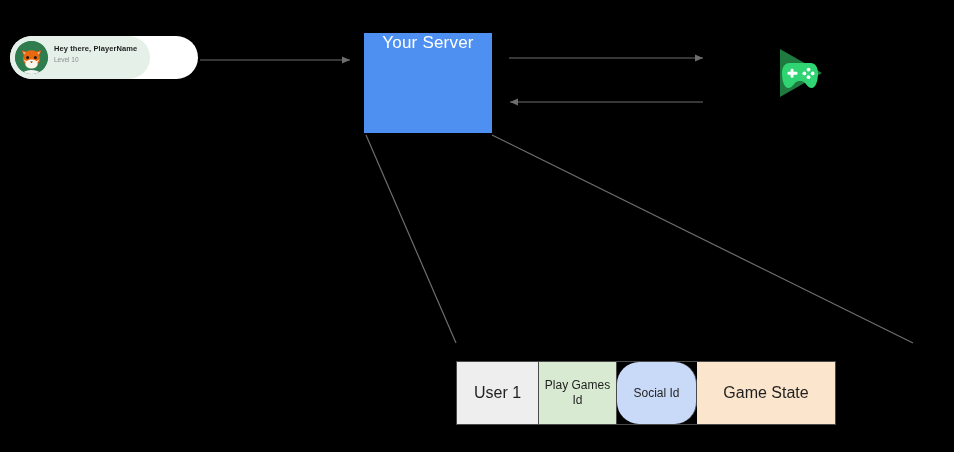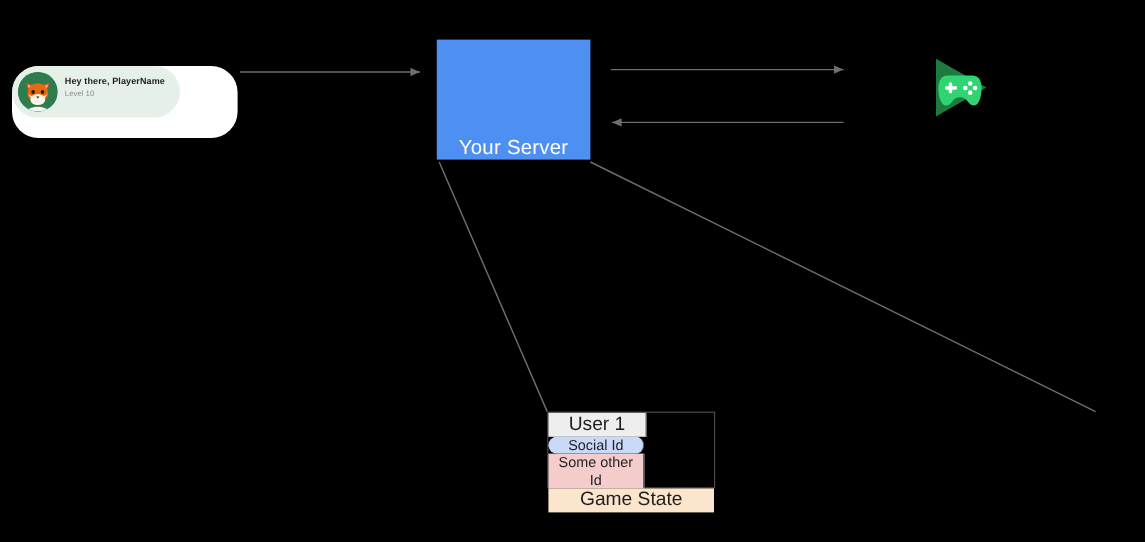--- a/index.html
+++ b/index.html
@@ -31,26 +31,25 @@
     height: 452px;
     pointer-events: none;
   }
 
   
   .player-card {
     position: absolute;
     left: 10px;
     top: 36px;
     width: 188px;
-    height: 60px;
+    height: 43px;
     background: #ffffff;
     border-radius: 22px;
     box-shadow: 0 1px 3px rgba(0,0,0,0.35);
     overflow: hidden;
-    margin-top: 19px;
   }
   .player-card-inner {
     position: absolute;
     left: 0px;
     top: 0px;
     width: 140px;
     height: 43px;
     background: #e4f0e8;
     border-radius: 22px;
     display: flex;
@@ -89,47 +88,46 @@
 
   
   .server-box {
     position: absolute;
     left: 364px;
     top: 33px;
     width: 128px;
     height: 100px;
     background: #4d90f2;
     display: flex;
-    align-items: flex-end;
+    align-items: flex-start;
     justify-content: center;
     color: #ffffff;
     font-size: 17px;
     letter-spacing: 0.2px;
   }
 
   
   .play-games-icon {
     position: absolute;
     left: 771px;
     top: 44px;
     width: 58px;
     height: 58px;
   }
   .play-games-icon svg { display: block; }
 
   
   .data-table {
     position: absolute;
     left: 456px;
-    top: 343px;
+    top: 361px;
     height: 64px;
     display: flex;
     border: 1px solid #4a4a4a;
     box-sizing: border-box;
-    flex-direction: column;
   }
   .data-cell {
     box-sizing: border-box;
     display: flex;
     align-items: center;
     justify-content: center;
     text-align: center;
     color: #1f1f1f;
     border-right: 1px solid #4a4a4a;
     padding: 0 4px;
@@ -220,18 +218,18 @@
 
       <circle cx="37.5" cy="25.6" r="1.9" fill="#ffffff"></circle>
       <circle cx="41.6" cy="29.4" r="1.9" fill="#ffffff"></circle>
       <circle cx="33.4" cy="29.4" r="1.9" fill="#ffffff"></circle>
       <circle cx="37.5" cy="33.2" r="1.9" fill="#ffffff"></circle>
     </svg>
   </div>
 
   <div class="data-table">
       <div class="data-cell" style="width: 82px; background: rgb(238, 238, 238); font-size: 16px; border-right-color: rgb(74, 74, 74);">User 1</div>
+      <div class="data-cell" style="width: 78px; background: rgb(217, 234, 211); font-size: 12px; border-right-color: rgb(74, 74, 74);">Play Games Id</div>
       <div class="data-cell" style="width: 80px; background: rgb(201, 218, 248); font-size: 12px; border-right-color: rgb(74, 74, 74); border-radius: 22px;">Social Id</div>
-      <div class="data-cell" style="width: 80px; background: rgb(244, 204, 204); font-size: 12px; border-right-color: rgb(74, 74, 74);">Some other Id</div>
       <div class="data-cell" style="width: 138px; background: rgb(252, 229, 205); font-size: 16px; border-right-color: rgb(74, 74, 74);">Game State</div>
     </div>
 
 </div>
 
 </body></html>

